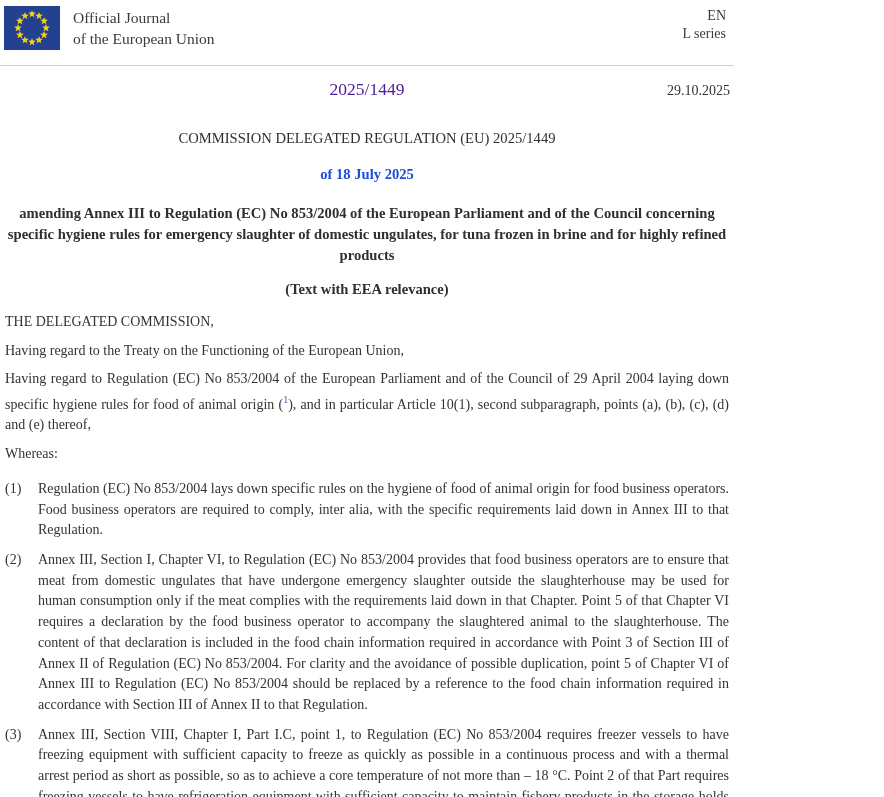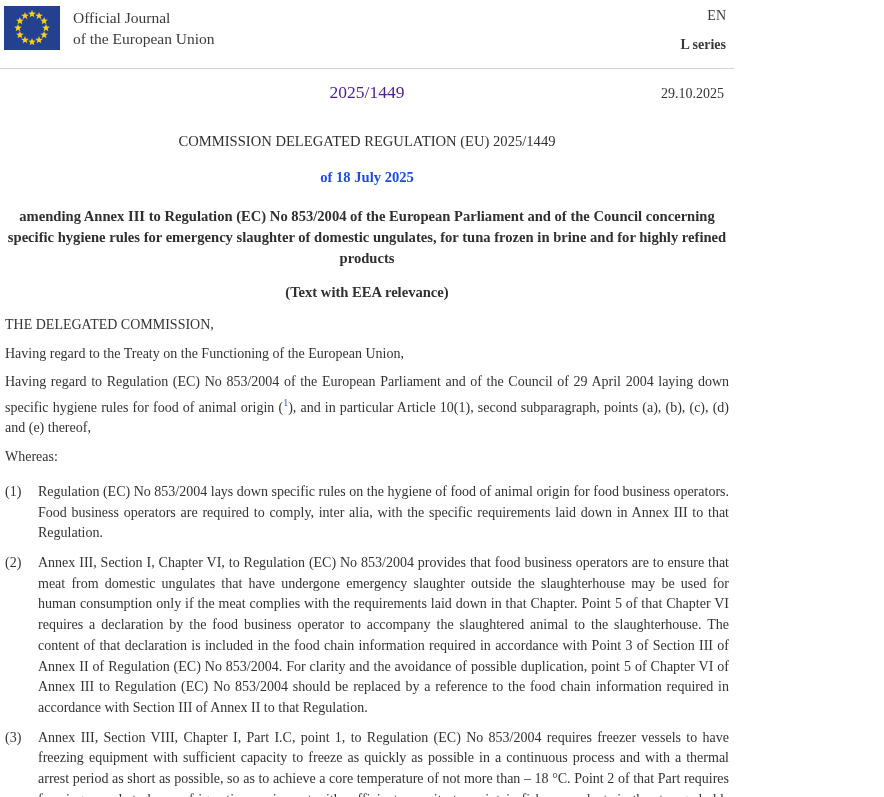--- a/index.html
+++ b/index.html
@@ -16,32 +16,32 @@
   .oj-header {
     display: flex;
     justify-content: space-between;
     align-items: flex-start;
     padding: 6px 8px 0 4px;
   }
   .header-left { display: flex; gap: 13px; }
   .flag svg { display: block; width: 56px; height: 44px; }
   .journal-title { font-size: 15.5px; line-height: 21px; padding-top: 1px; color: #3a3a3a; }
   .header-right { text-align: right; font-size: 14px; line-height: 16px; padding-top: 2px; color: #3a3a3a; }
-  .header-right .series-row { margin-top: 13px; font-weight: bold; }
+  .header-right .series-row { margin-top: 2px; }
 
   .rule {
     border: 0;
     border-top: 1px solid #ccd3da;
     margin: 15px 0 0 0;
   }
 
   
   .docline { position: relative; margin-top: 13px; height: 24px; }
   .doc-number { text-align: center; font-size: 17.5px; color: #4c1d95; }
-  .doc-date { position: absolute; right: 10px; top: 4px; font-size: 14px; }
+  .doc-date { position: absolute; right: 4px; top: 4px; font-size: 14px; }
 
   
   .t-main   { margin: 27px 5px 0;  text-align: center; font-weight: normal; font-size: 14.6px; color: #2f2f2f; }
   .t-date   { margin: 19px 5px 0;  text-align: center; font-weight: bold; font-size: 14.6px; color: #1d4ed8; }
   .t-subject{ margin: 20px 5px 0;  text-align: center; font-weight: bold; font-size: 14.6px; line-height: 21px; color: #2f2f2f; }
   .t-relev  { margin: 15px 5px 14px; text-align: center; font-weight: bold; font-size: 14.6px; color: #2f2f2f; }
 
   
   .par {
     margin: 8px 0 0;

